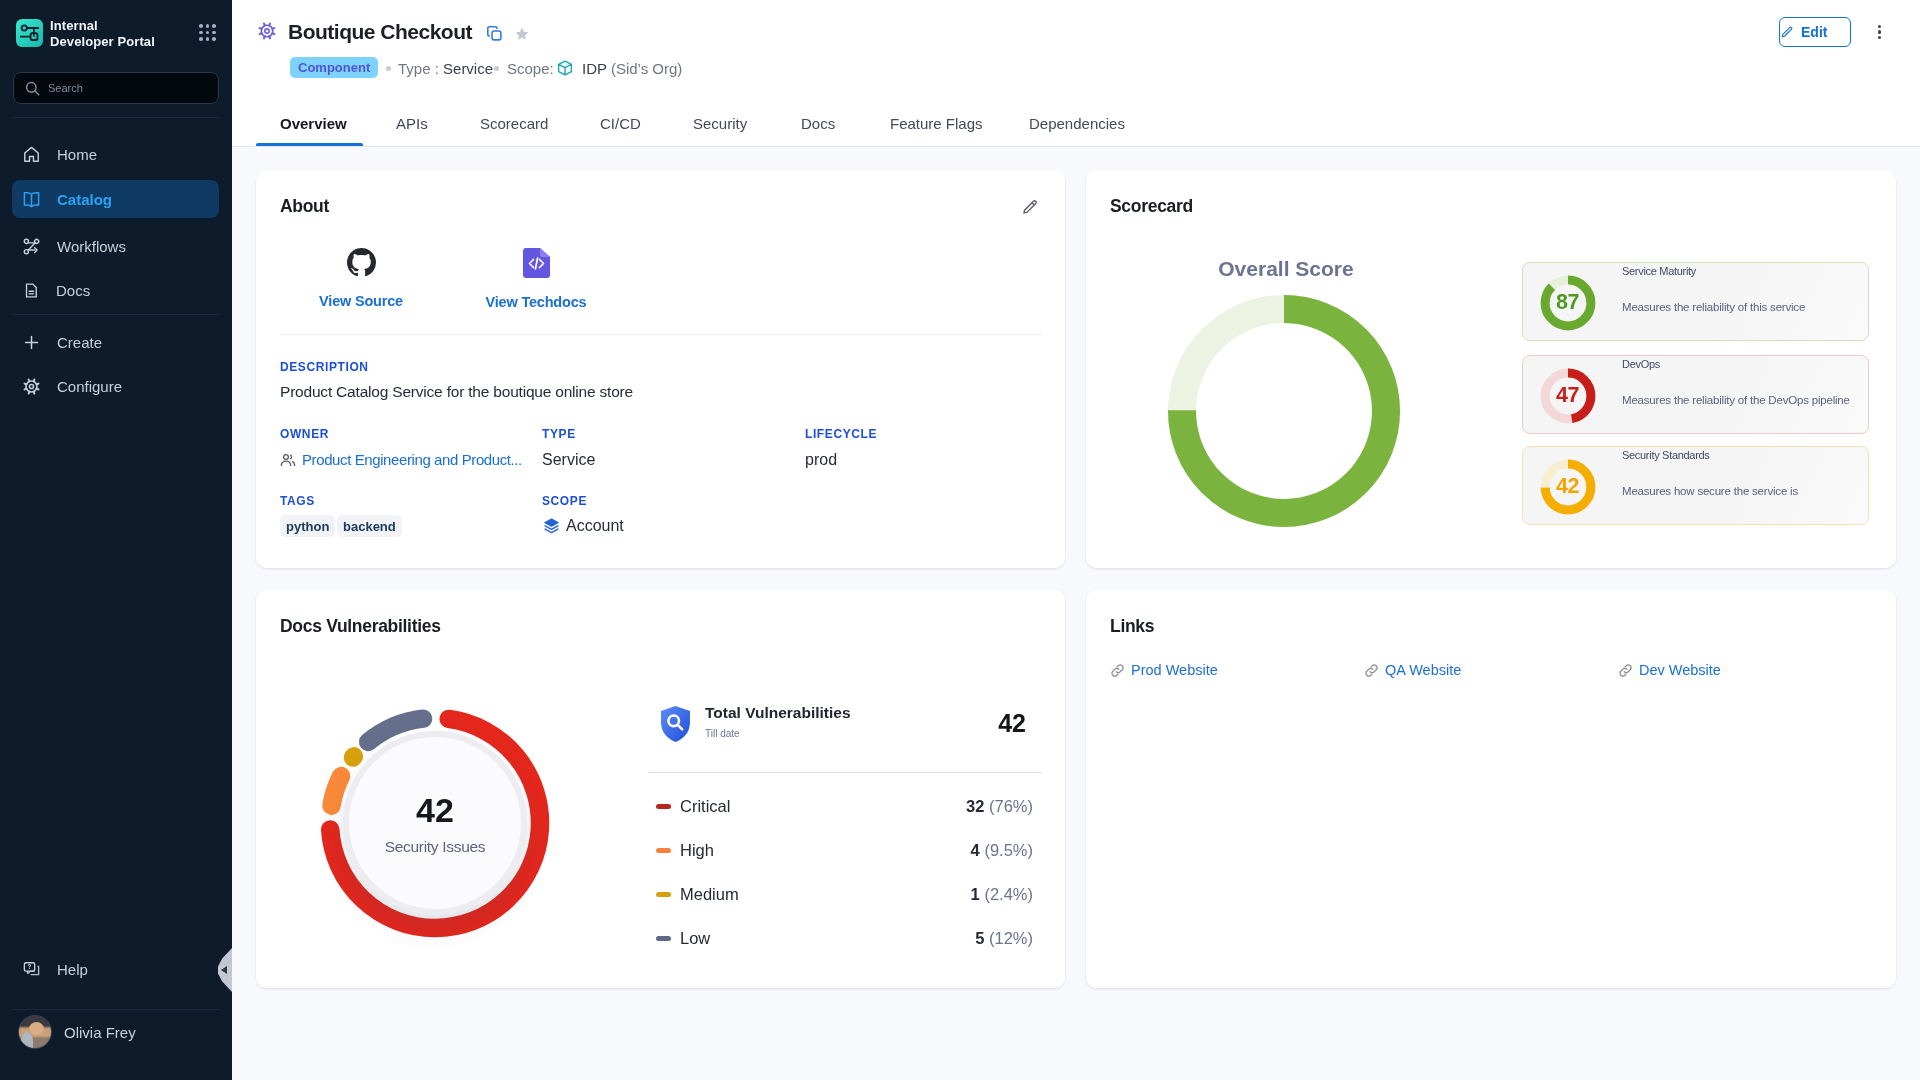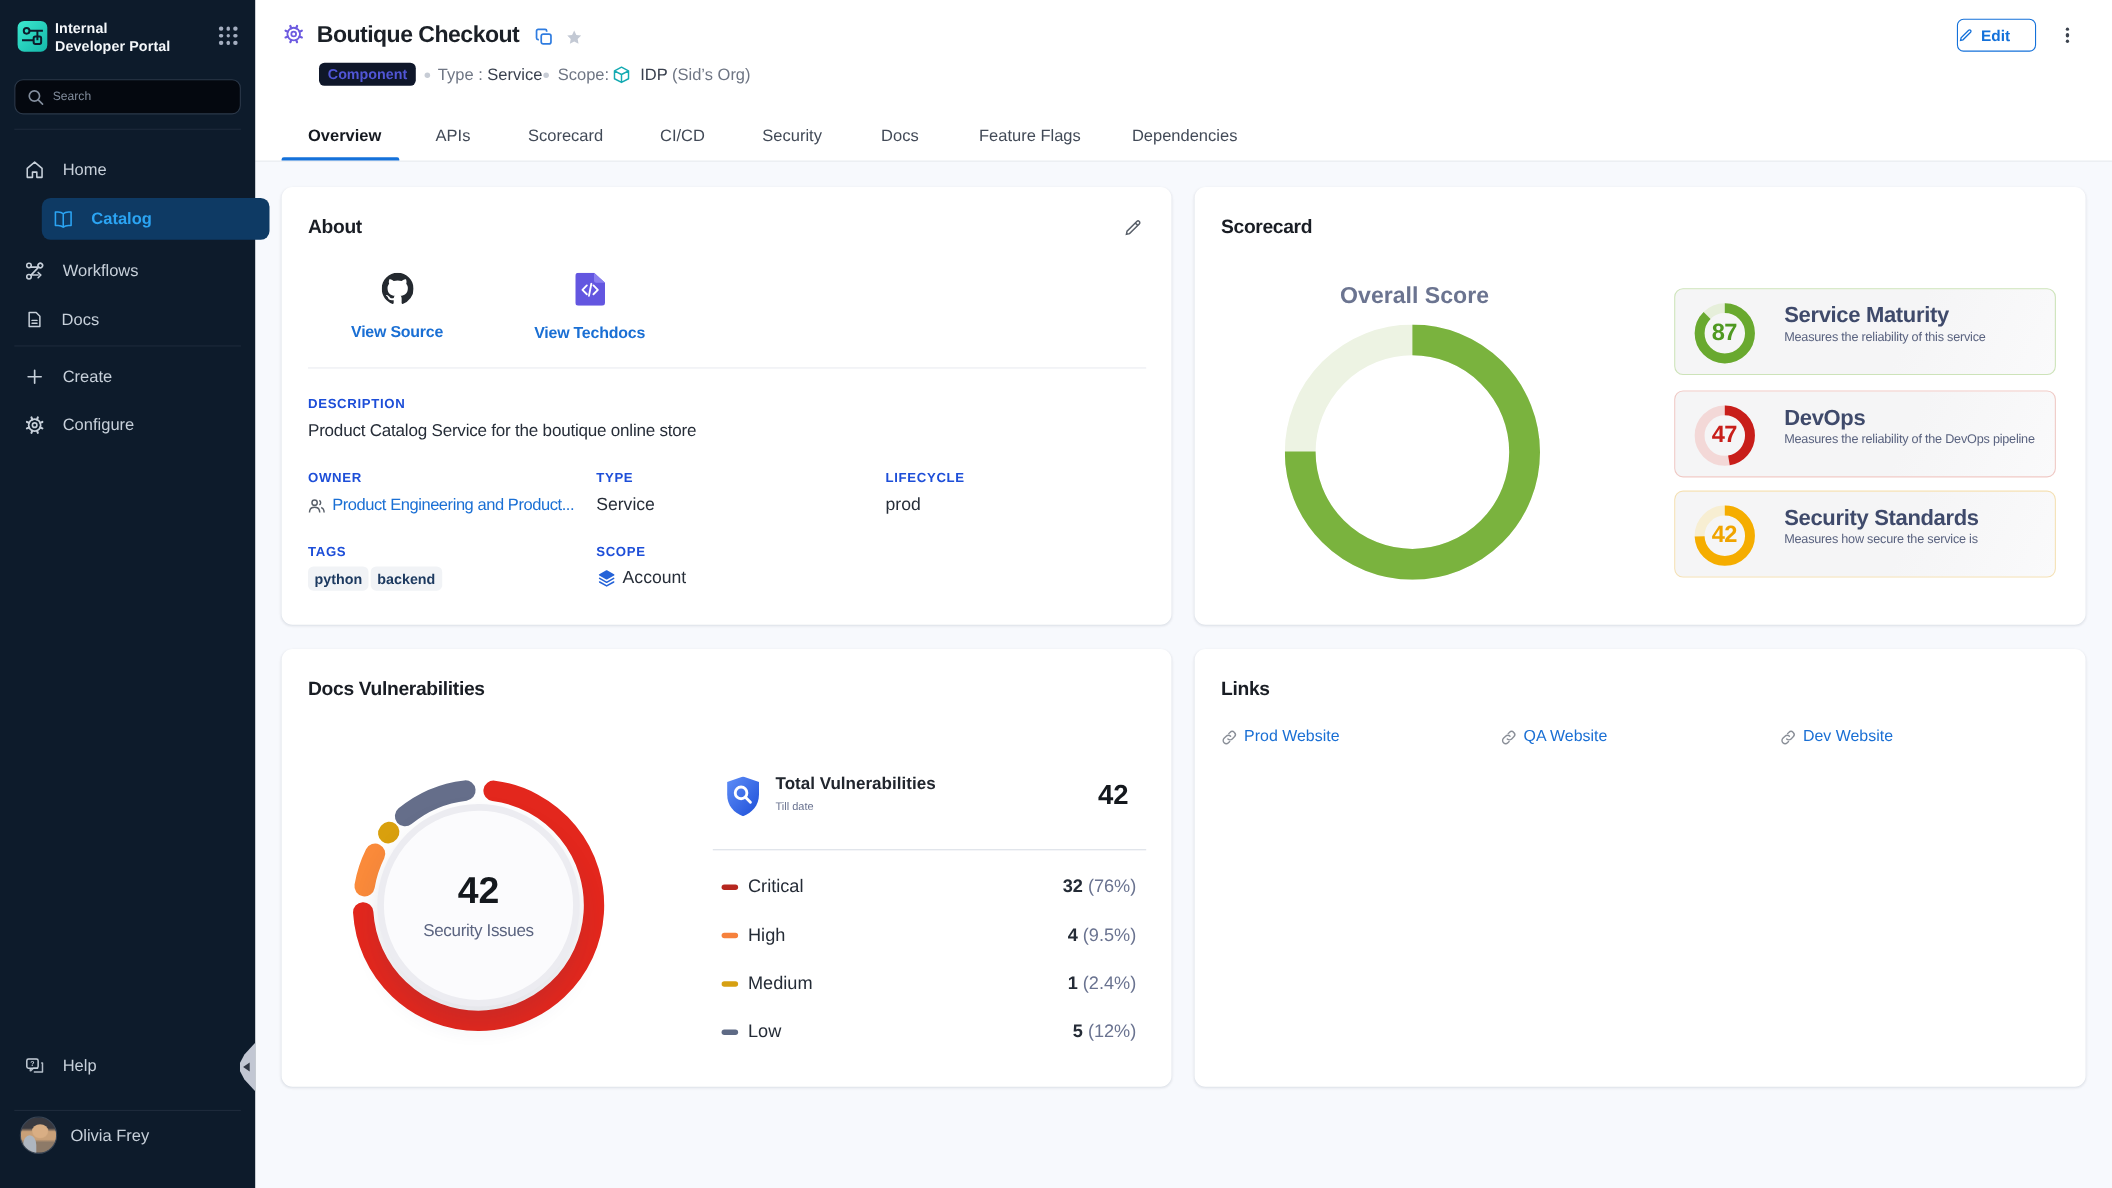--- a/index.html
+++ b/index.html
@@ -15,33 +15,33 @@
   .grid-dots { position:absolute; right:16px; top:24px; width:17px; height:17px;
     display:grid; grid-template-columns:repeat(3,1fr); gap:3px; }
   .grid-dots i { width:3.6px; height:3.6px; border-radius:50%; background:#a4aec0; }
   .searchbox { position:absolute; left:13px; top:72px; width:206px; height:32px; background:#04080f;
     border:1px solid #2b3849; border-radius:8px; display:flex; align-items:center; padding-left:11px; }
   .searchbox span { color:#828d9c; font-size:11px; margin-left:8px; }
   .side-div { position:absolute; left:13px; width:206px; height:1px; background:#1d2a3b; }
   .nav-item { position:absolute; left:12px; width:207px; height:38px; display:flex; align-items:center;
     color:#c7d0da; font-size:15px; border-radius:8px; }
   .nav-item svg { margin-left:10px; margin-right:16px; flex:0 0 auto; }
-  .nav-item.active { background:#0e3a64; color:#2ba4f3; font-weight:700;margin-left:26px; }
+  .nav-item.active { background:#0e3a64; color:#2ba4f3; font-weight:700; }
   .handle { position:absolute; left:218px; top:948px; width:14px; height:44px; background:#c2c7d3;
     clip-path:polygon(100% 0%, 100% 100%, 30% 76%, 0% 58%, 0% 42%, 30% 24%); z-index:6; display:flex; align-items:center; justify-content:center; }
   .handle:after { content:""; width:0; height:0; border-right:6px solid #2f3643; border-top:4.5px solid transparent; border-bottom:4.5px solid transparent; margin-right:2px; }
   .avatar { position:absolute; left:18px; top:1015px; width:34px; height:34px; border-radius:50%; overflow:hidden;
     background:linear-gradient(180deg,#3a3a40 0 30%,#c9a078 40% 62%,#8d7a68 70% 100%); border:1px solid #3a4656; }
   .avatar:before { content:""; position:absolute; left:2px; top:16px; width:12px; height:18px; background:#aeb6c0; border-radius:50% 50% 0 0; }
   .avatar:after { content:""; position:absolute; left:10px; top:6px; width:15px; height:13px; background:radial-gradient(ellipse at center,#d9ae84 0 60%,#b08d68 100%); border-radius:50%; }
 
   
   #header { position:absolute; left:232px; top:0; width:1688px; height:147px; background:#fff; }
   #header .title { position:absolute; left:56px; top:20px; font-size:21px; font-weight:700; color:#1b2027; letter-spacing:-.5px; }
-  .chip { position:absolute; left:58px; top:57px; height:21px; padding:0 8px; background:#0f172a; color:#5156d6;
+  .chip { position:absolute; left:58px; top:57px; height:21px; padding:0 8px; background:#7dd3fc; color:#5156d6;
     font-size:13px; font-weight:700; border-radius:5px; display:flex; align-items:center; }
   .meta { position:absolute; top:60px; font-size:15px; color:#6f7684; }
   .meta b { color:#39404e; font-weight:400; }
   .dotsep { position:absolute; top:66px; width:5px; height:5px; border-radius:50%; background:#c7ccd5; }
   .editbtn { position:absolute; left:1547px; top:17px; width:72px; height:30px; border:1.5px solid #1471da; border-radius:6px;
     color:#1471da; font-size:14px; font-weight:700; display:flex; align-items:center; justify-content:flex-start; gap:7px; background:#fff; }
   .kebab { position:absolute; left:1646px; top:25px; }
   .kebab i { display:block; width:3.2px; height:3.2px; border-radius:50%; background:#3c434e; margin:0 0 2.3px 0; }
 
   
@@ -64,21 +64,21 @@
   .about-div { position:absolute; left:24px; top:164px; width:762px; height:1px; background:#e9ecf1; }
   .lab { position:absolute; font-size:12px; font-weight:700; color:#1d4ed8; letter-spacing:.6px; }
   .val { position:absolute; font-size:16px; color:#262d38; }
   .link { color:#1a6fd4; }
   .tagchip { position:absolute; height:22px; padding:0 6px; background:#f1f3f6; border-radius:5px;
     display:flex; align-items:center; font-size:13px; font-weight:700; color:#1d3a60; }
 
   
   .overall { position:absolute; left:0; top:85px; width:400px; text-align:center; font-size:21px; line-height:27px; font-weight:700; color:#6b7490; }
   .mini { position:absolute; left:436px; width:347px; height:79px; border-radius:8px; background:linear-gradient(115deg,#f5f5f6 60%, #fafafb 100%); }
-  .mini .t { position:absolute; left:99px; top:13px; font-size:20px; letter-spacing:-.3px; font-weight:700; color:#3f4a6b; }
+  .mini .t { position:absolute; left:99px; top:2px; font-size:11px; letter-spacing:-.3px; font-weight:400; color:#3f4a6b; }
   .mini .d { position:absolute; left:99px; top:38px; font-size:11.5px; letter-spacing:-.2px; color:#59627f; white-space:nowrap; }
   .mini svg { position:absolute; left:16.5px; top:11.5px; }
   .mini .num { position:absolute; left:16.5px; top:11.5px; width:56px; height:56px; display:flex; align-items:center; justify-content:center; font-size:21.5px; font-weight:700; letter-spacing:-.5px; }
 
   
   .vul-legend-row { position:absolute; left:400px; width:377px; height:24px; display:flex; align-items:center; font-size:16.5px; color:#242b36; }
   .dash { width:15px; height:5px; border-radius:2.5px; margin-right:9px; }
   .pct { color:#6a7390; }
   .big42 { position:absolute; font-weight:700; color:#14181d; }
 

